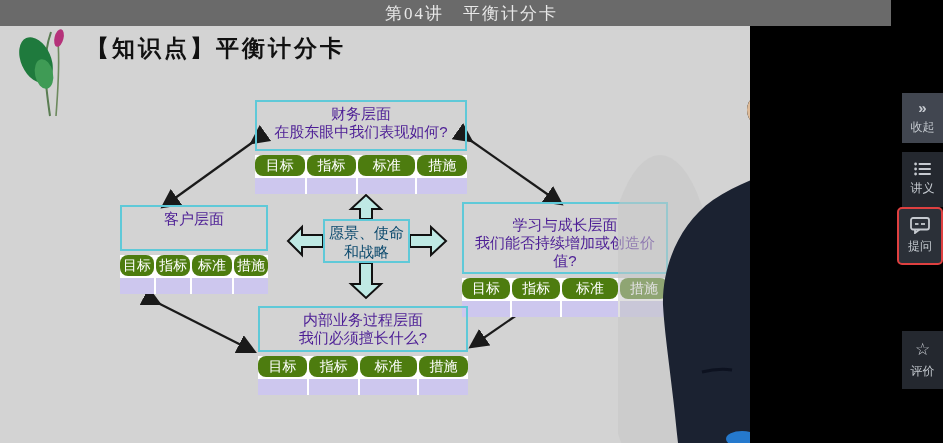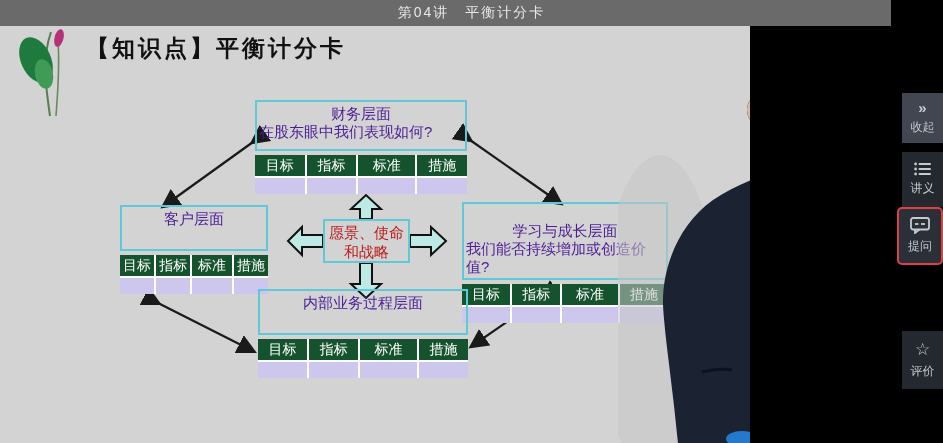--- a/index.html
+++ b/index.html
@@ -3,58 +3,58 @@
 <meta charset="utf-8">
 <style>
   * { margin:0; padding:0; box-sizing:border-box; }
   html,body { width:943px; height:443px; background:#000; overflow:hidden;
               font-family:"Liberation Sans","DejaVu Sans",sans-serif; }
   .screen { position:relative; width:943px; height:443px; background:#000; }
 
   
   .topbar { position:absolute; left:0; top:0; width:943px; height:26px;
             background:#6a6a6a; display:flex; align-items:center; justify-content:center; }
-  .topbar-title { color:#e8e8e8; font-size:14px; letter-spacing:2px; }
+  .topbar-title { color:#e8e8e8; font-size:17px; letter-spacing:2px;font-family:Liberation Serif, serif; }
 
   
   .slide { position:absolute; left:0; top:26px; width:750px; height:417px;
            background:#d3d3d3; overflow:hidden; }
 
   .slide-heading { position:absolute; left:86px; top:7px; font-size:23px; font-weight:bold;
                    color:#111; letter-spacing:3px;
                    font-family:"Liberation Serif","DejaVu Serif",serif; }
 
   .lotus { position:absolute; left:14px; top:0px; }
 
   .connector-layer { position:absolute; left:0; top:0; width:891px; height:417px; z-index:1; }
 
   
   .panel { position:absolute; z-index:2; }
   .phead { border:2px solid #5fc9d8; font-size:15px; line-height:18px; color:#4c1d95;
            padding:3px 2px 2px 2px; }
   .ptitle { text-align:center; }
-  .pquestion { text-align:left; }
+  .pquestion { text-align:center; }
   .ptable { margin-top:4px; display:grid; grid-template-columns:1fr 1fr 1.15fr 1fr;
             gap:2px; background:#fff; border:0; }
-  .ptable .hcell { background:#14532d; color:#fff; font-size:14px; height:21px;
-                   line-height:21px; text-align:center; }
+  .ptable .hcell { background:#4d7c0f; color:#fff; font-size:14px; height:21px;
+                   line-height:21px; text-align:center;border-radius:8px; }
   .ptable .bcell { background:#cdc7ee; height:16px; }
 
   .p-financial { left:255px; top:74px;  width:212px; }
   .p-customer  { left:72px;  top:179px; width:196px;padding-left:48px; }
   .p-learning  { left:462px; top:176px; width:206px; }
-  .p-internal  { left:258px; top:263px; width:210px; }
+  .p-internal  { left:258px; top:280px; width:210px; }
   .p-financial .phead { min-height:51px; }
   .p-customer  .phead { min-height:46px; }
-  .p-learning  .phead { min-height:55px; padding-top:18px; }
+  .p-learning  .phead { min-height:55px; padding-top:12px; }
   .p-internal  .phead { min-height:46px; }
 
   .center-box { position:absolute; left:323px; top:193px; width:87px; height:44px;
                 border:2px solid #5fc9d8; background:#d3d3d3; z-index:2;
-                font-size:15px; line-height:19px; text-align:center; color:#b91c1c;
+                font-size:15px; line-height:19px; text-align:center; color:#0c4a6e;
                 padding-top:2px; }
 
   
   .presenter { position:absolute; left:618px; top:14px; z-index:3; }
 
   
   .side-strip { position:absolute; left:891px; top:0; width:52px; height:443px;
                 background:#000; z-index:5; }
   .side-btn { position:absolute; left:902px; width:41px; z-index:6; cursor:pointer;
               display:flex; flex-direction:column; align-items:center; justify-content:center;
@@ -153,20 +153,21 @@
         <div class="bcell"></div>
         <div class="bcell"></div>
         <div class="bcell"></div>
         <div class="bcell"></div>
       </div>
     </div>
 
     <div class="panel p-internal">
       <div class="phead">
         <div class="ptitle">内部业务过程层面</div>
+        <div class="pquestion">我们必须擅长什么?</div>
       </div>
       <div class="ptable">
         <div class="hcell">目标</div>
         <div class="hcell">指标</div>
         <div class="hcell">标准</div>
         <div class="hcell">措施</div>
         <div class="bcell"></div>
         <div class="bcell"></div>
         <div class="bcell"></div>
         <div class="bcell"></div>

